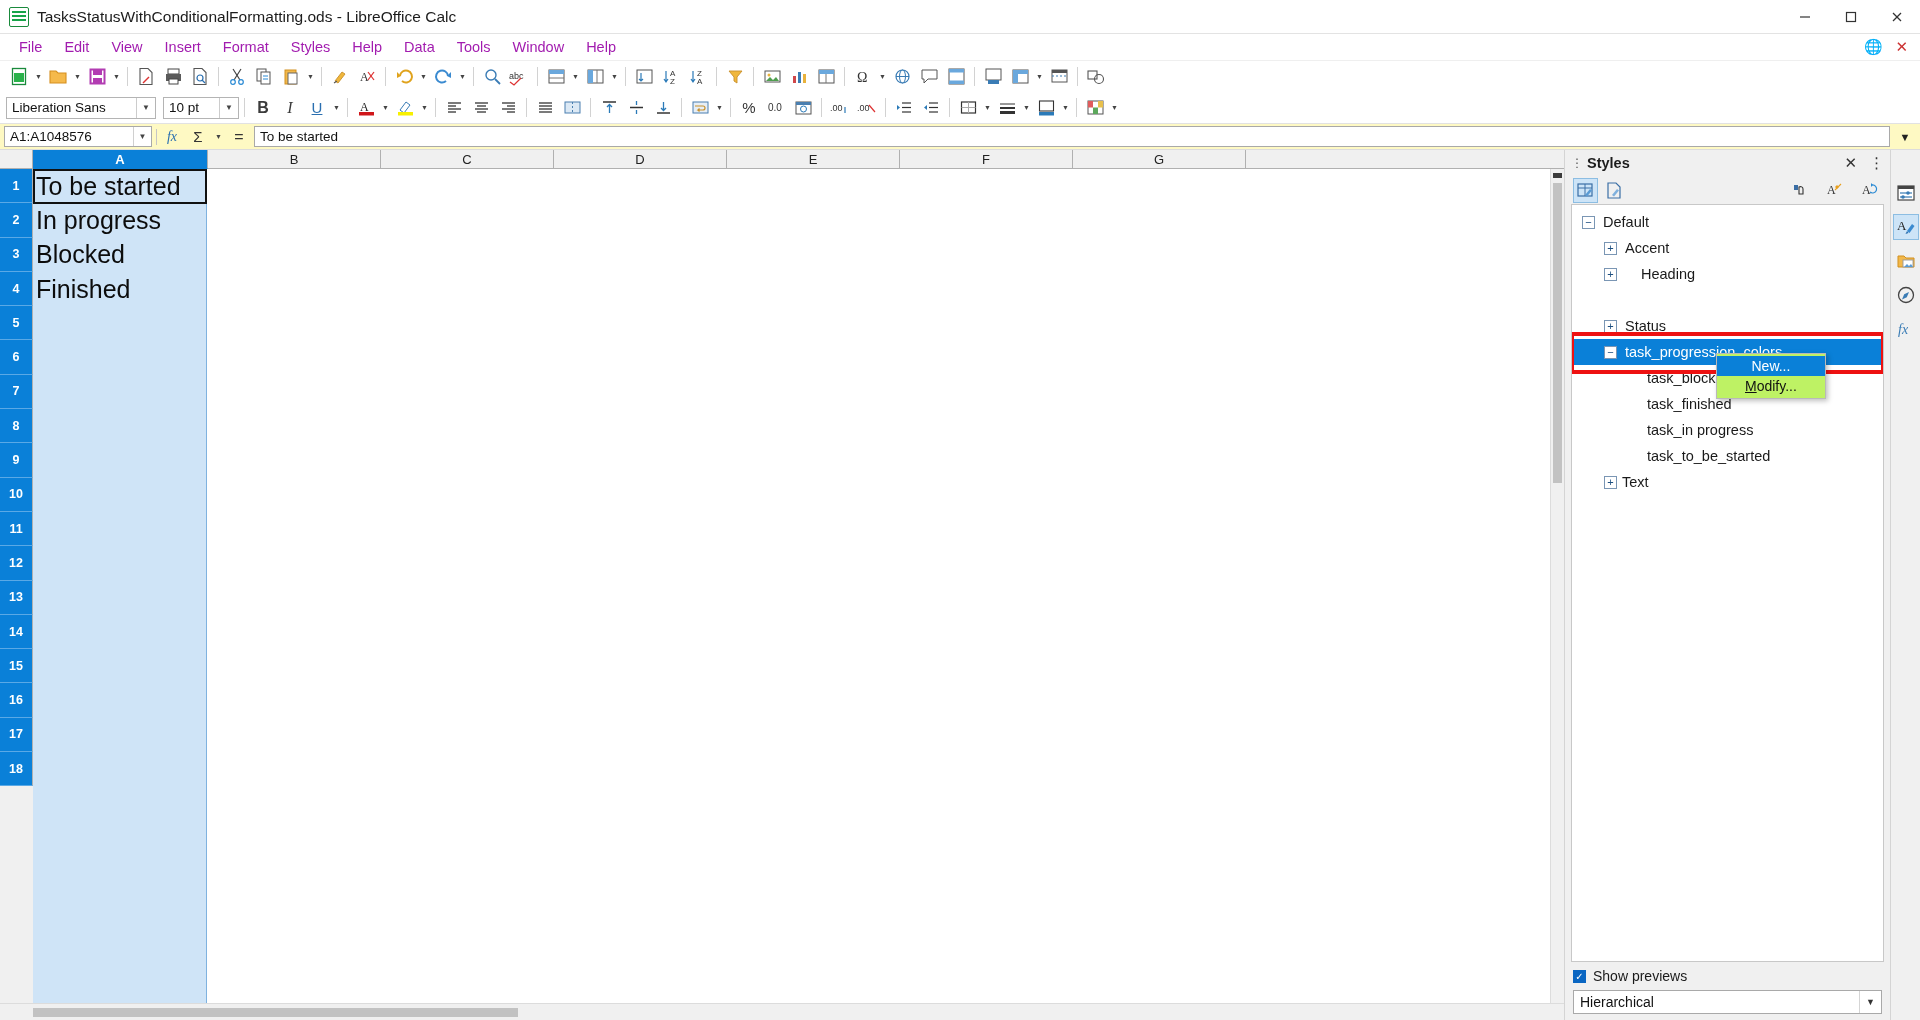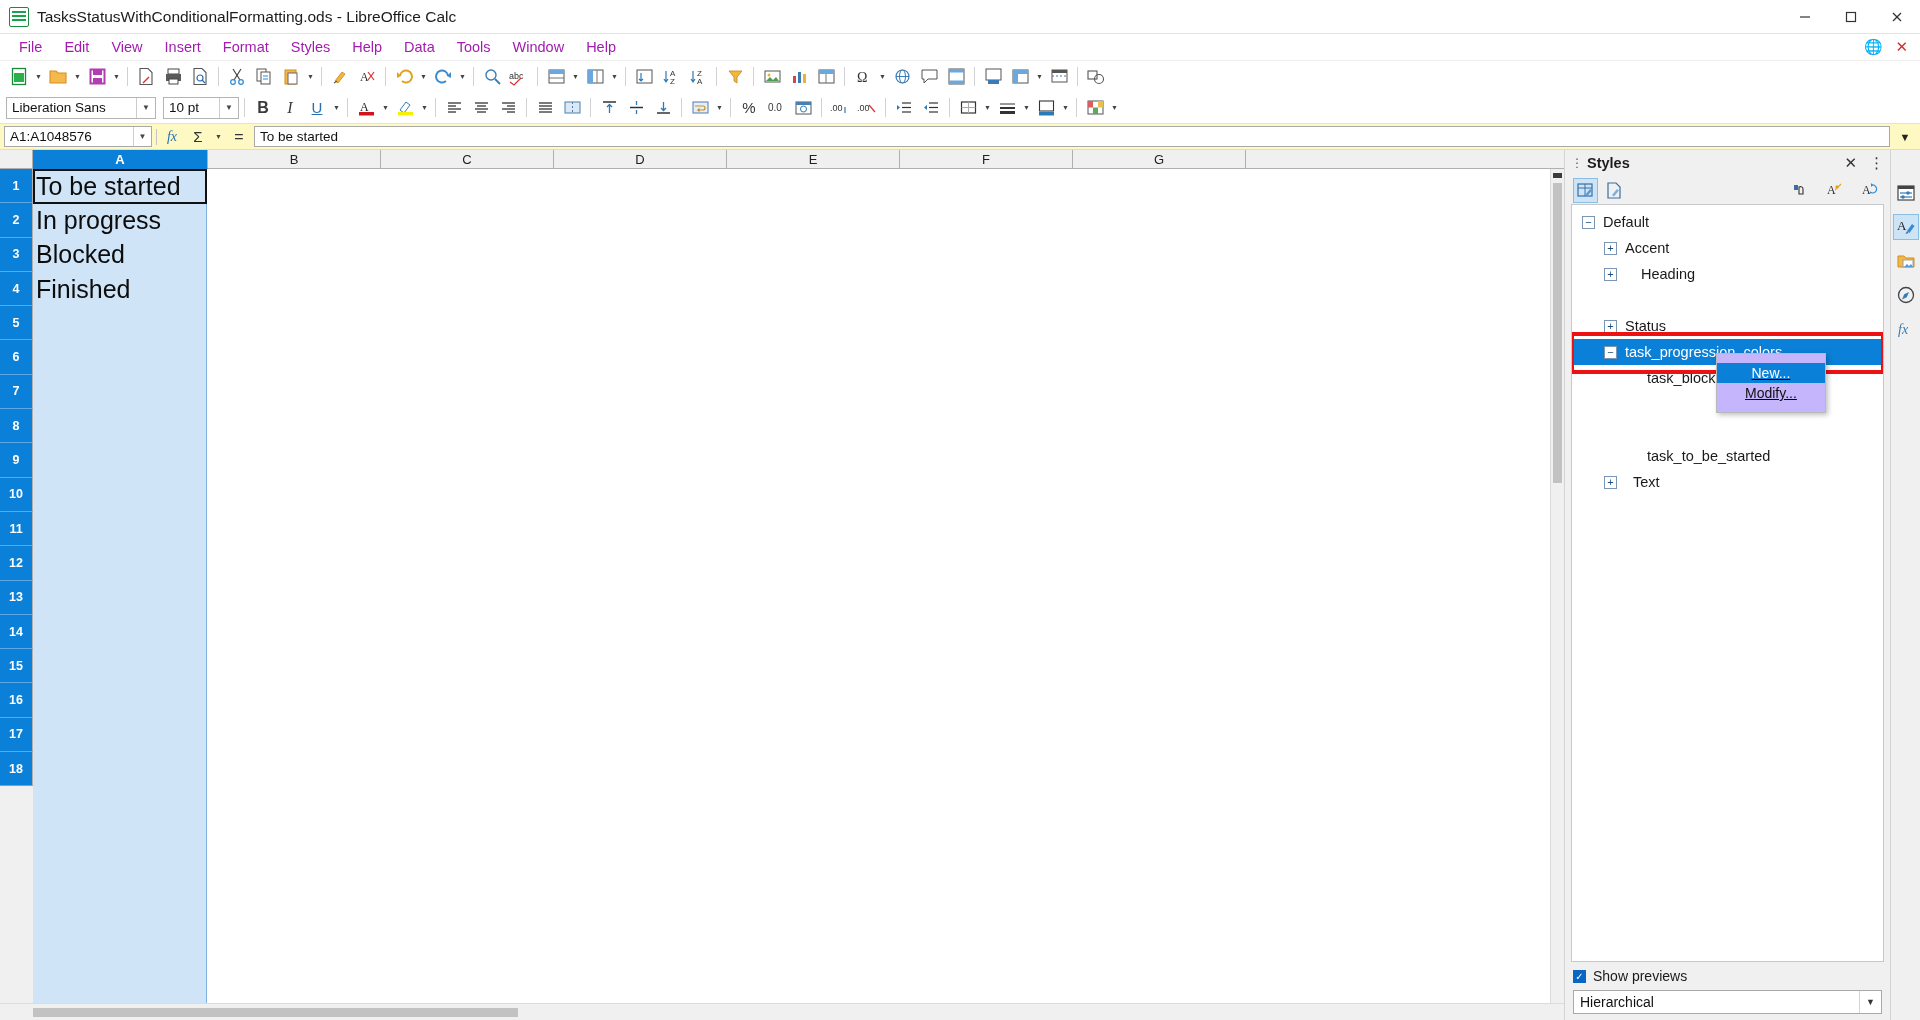--- a/index.html
+++ b/index.html
@@ -96,22 +96,22 @@
   .sb-tb-btn.active{background:#cde4f7;border:1px solid #8cbde2;}
   .sb-tool-right{margin-left:auto;display:flex;gap:10px;padding-right:8px;}
   .stylelist{flex:1;margin:0 6px;background:#fff;border:1px solid #c8c8c8;position:relative;
      overflow:hidden;}
   .srow{height:26px;display:flex;align-items:center;font-size:14.5px;color:#1a1a1a;position:relative;}
   .srow.sel{background:#0a80d8;color:#fff;}
   .exp{width:13px;height:13px;border:1px solid #7a96b4;background:#fff;color:#1d4f80;
      font-size:11px;line-height:11px;display:flex;align-items:center;justify-content:center;
      flex:0 0 13px;}
   .redbox{position:absolute;border:4px solid #ee1111;pointer-events:none;}
-  .ctxmenu{position:absolute;background:#c4b5fd;border:1px solid #b9b9b9;
-     box-shadow:2px 2px 5px rgba(0,0,0,.25);padding:9px 0;z-index:20;text-decoration:underline;}
+  .ctxmenu{position:absolute;background:#bef264;border:1px solid #b9b9b9;
+     box-shadow:2px 2px 5px rgba(0,0,0,.25);padding:2px 0;z-index:20;}
   .ctxitem{height:20px;display:flex;align-items:center;justify-content:center;
      font-size:14px;color:#111;padding:0 28px;}
   .ctxitem.hi{background:#0a80d8;color:#fff;}
   .sb-footer{padding:6px 8px 6px 8px;}
   .chkrow{display:flex;align-items:center;gap:7px;font-size:14px;color:#1a1a1a;margin-bottom:6px;}
   .chk{width:13px;height:13px;background:#0a66c2;border:1px solid #0a66c2;color:#fff;
      font-size:10px;display:flex;align-items:center;justify-content:center;}
   .sb-select{height:24px;border:1px solid #a9a9a9;background:#fff;display:flex;align-items:center;
      padding-left:6px;font-size:14px;color:#111;position:relative;}
   .sb-select .dd{position:absolute;right:0;top:0;bottom:0;width:22px;border-left:1px solid #d5d5d5;
@@ -718,25 +718,33 @@
               <path d="M11 4a4 4 0 1 1-2 7" fill="none" stroke="#2a8ad4" stroke-width="1.2"></path>
               <path d="M10 2l2 2-2 2z" fill="#2a8ad4"></path>
             </svg>
           </div>
       </div>
     </div>
 
     <div class="stylelist" id="stylelist">
         <div class="srow" style="position: absolute; left: 0px; right: 0px; top: 264px;">
           <span class="exp" style="margin-left: 32px;">+</span>
-          <span style="margin-left: 16px;">Text</span>
+          <span style="margin-left: 5px;">Text</span>
         </div>
         <div class="srow" style="position: absolute; left: 0px; right: 0px; top: 238px;">
           <span style="width: 67px; flex: 0 0 67px;"></span>
           <span style="margin-left: 8px;">task_to_be_started</span>
+        </div>
+        <div class="srow" style="position: absolute; left: 0px; right: 0px; top: 212px;">
+          <span style="width: 67px; flex: 0 0 67px;"></span>
+          <span style="margin-left: 8px;">task_in progress</span>
+        </div>
+        <div class="srow" style="position: absolute; left: 0px; right: 0px; top: 186px;">
+          <span style="width: 67px; flex: 0 0 67px;"></span>
+          <span style="margin-left: 8px;">task_finished</span>
         </div>
         <div class="srow" style="position: absolute; left: 0px; right: 0px; top: 160px;">
           <span style="width: 67px; flex: 0 0 67px;"></span>
           <span style="margin-left: 8px;">task_blocked</span>
         </div>
         <div class="srow sel" style="position: absolute; left: 0px; right: 0px; top: 134px;">
           <span class="exp" style="margin-left: 32px;">−</span>
           <span style="margin-left: 8px;">task_progression_colors</span>
         </div>
         <div class="srow" style="position: absolute; left: 0px; right: 0px; top: 108px;">

